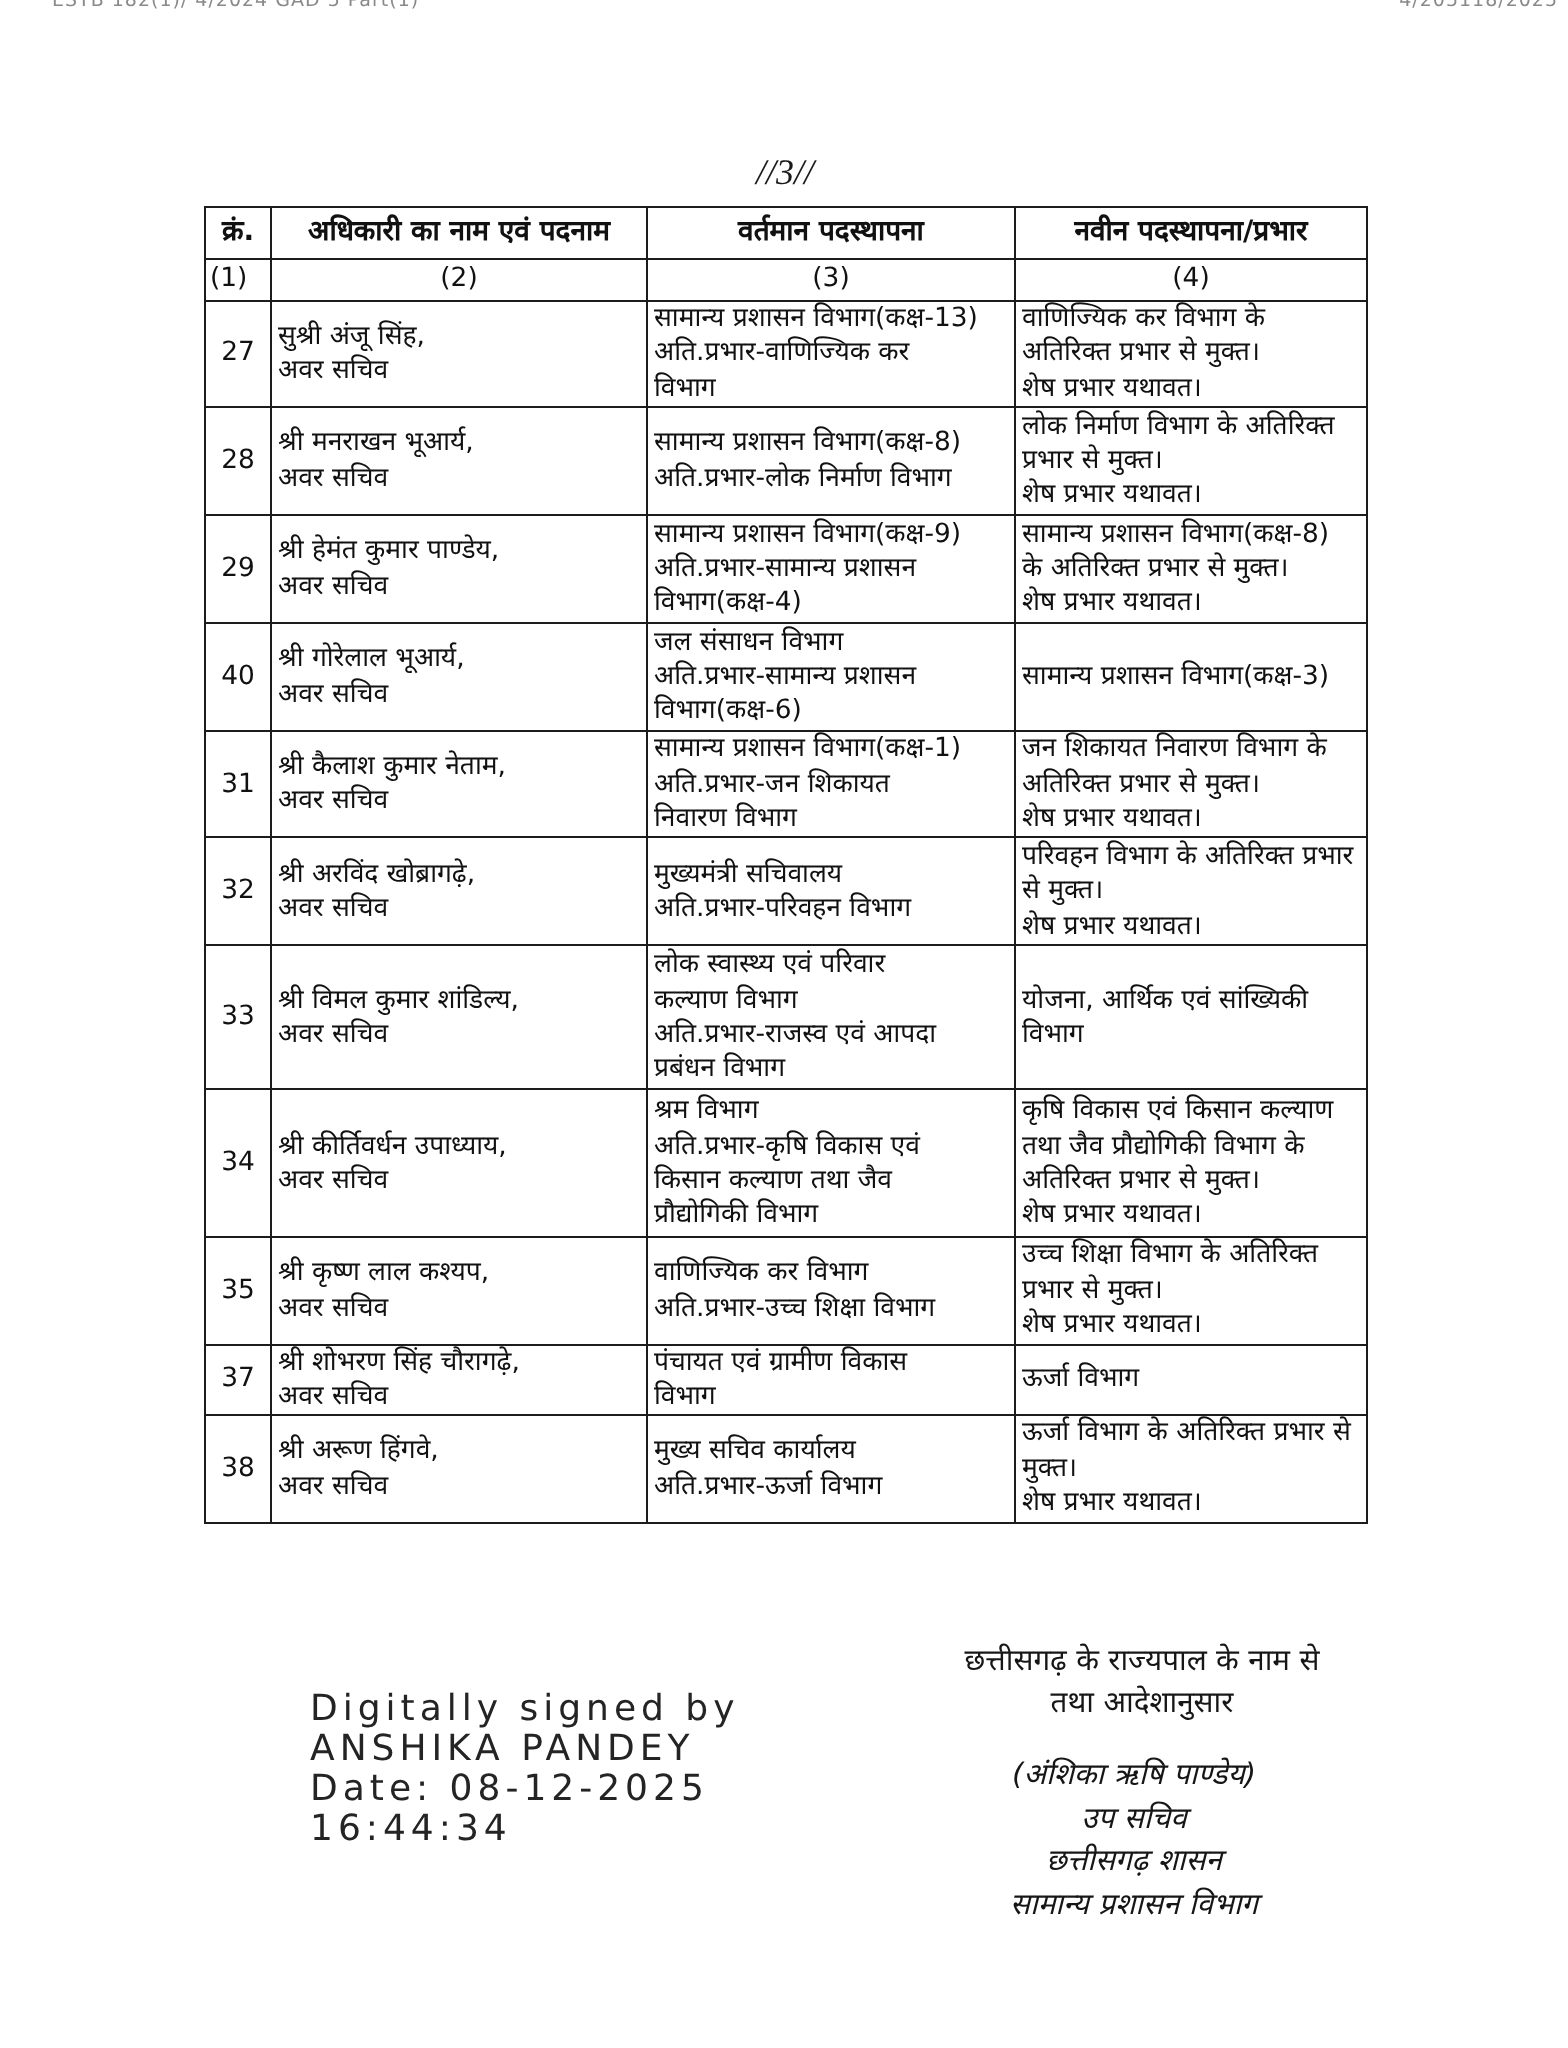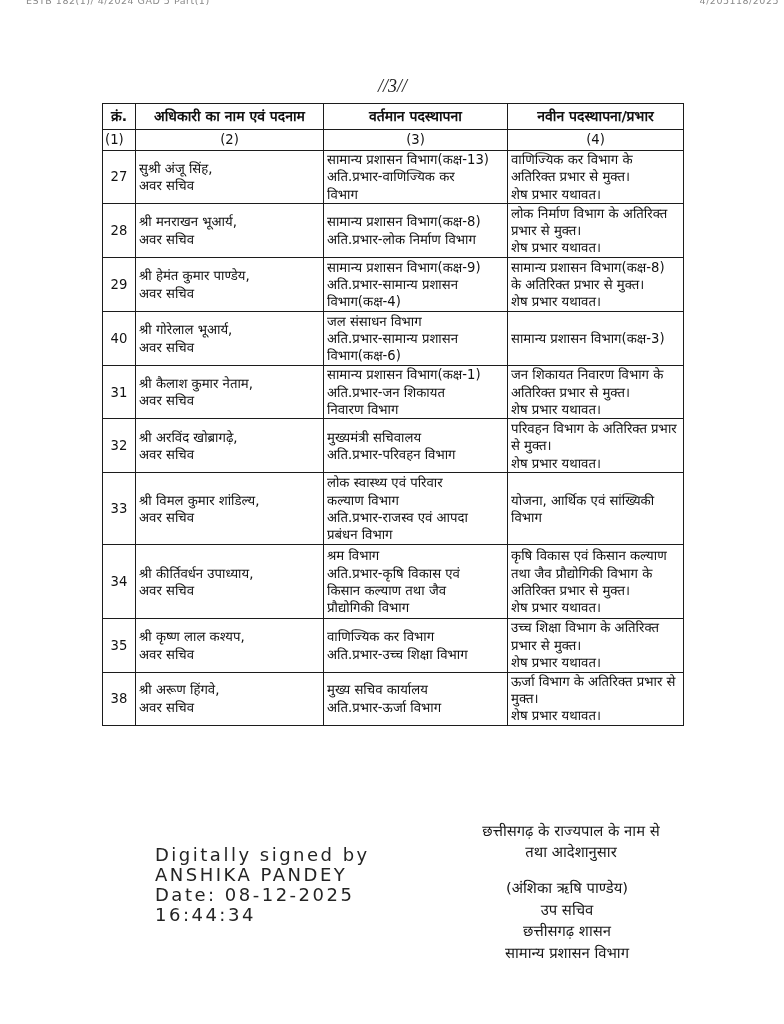--- a/index.html
+++ b/index.html
@@ -237,20 +237,28 @@
     <tr style="height:53px;">
       <td class="sn-cell">35</td>
       <td class="text-cell name-cell">श्री कृष्ण लाल कश्यप,
 अवर सचिव</td>
       <td class="text-cell">वाणिज्यिक कर विभाग
 अति.प्रभार-उच्च शिक्षा विभाग</td>
       <td class="text-cell">उच्च शिक्षा विभाग के अतिरिक्त
 प्रभार से मुक्त।
 शेष प्रभार यथावत।</td>
     </tr>
+    <tr style="height:35px;">
+      <td class="sn-cell">37</td>
+      <td class="text-cell name-cell">श्री शोभरण सिंह चौरागढ़े,
+अवर सचिव</td>
+      <td class="text-cell">पंचायत एवं ग्रामीण विकास
+विभाग</td>
+      <td class="text-cell">ऊर्जा विभाग</td>
+    </tr>
     <tr style="height:52px;">
       <td class="sn-cell">38</td>
       <td class="text-cell name-cell">श्री अरूण हिंगवे,
 अवर सचिव</td>
       <td class="text-cell">मुख्य सचिव कार्यालय
 अति.प्रभार-ऊर्जा विभाग</td>
       <td class="text-cell">ऊर्जा विभाग के अतिरिक्त प्रभार से
 मुक्त।
 शेष प्रभार यथावत।</td>
     </tr>
@@ -258,16 +266,16 @@
 </table>
 
 <div class="digital-signature" style="white-space: pre-line;">Digitally signed by
 ANSHIKA PANDEY
 Date: 08-12-2025
 16:44:34</div>
 
 <div class="authority-block" style="white-space: pre-line;">छत्तीसगढ़ के राज्यपाल के नाम से
 तथा आदेशानुसार</div>
 
-<div class="signer-block" style="white-space: pre-line;">(अंशिका ऋषि पाण्डेय)
+<div class="signer-block" style="white-space: pre-line; font-style: italic;">(अंशिका ऋषि पाण्डेय)
 उप सचिव
 छत्तीसगढ़ शासन
 सामान्य प्रशासन विभाग</div>
 
 </body></html>

